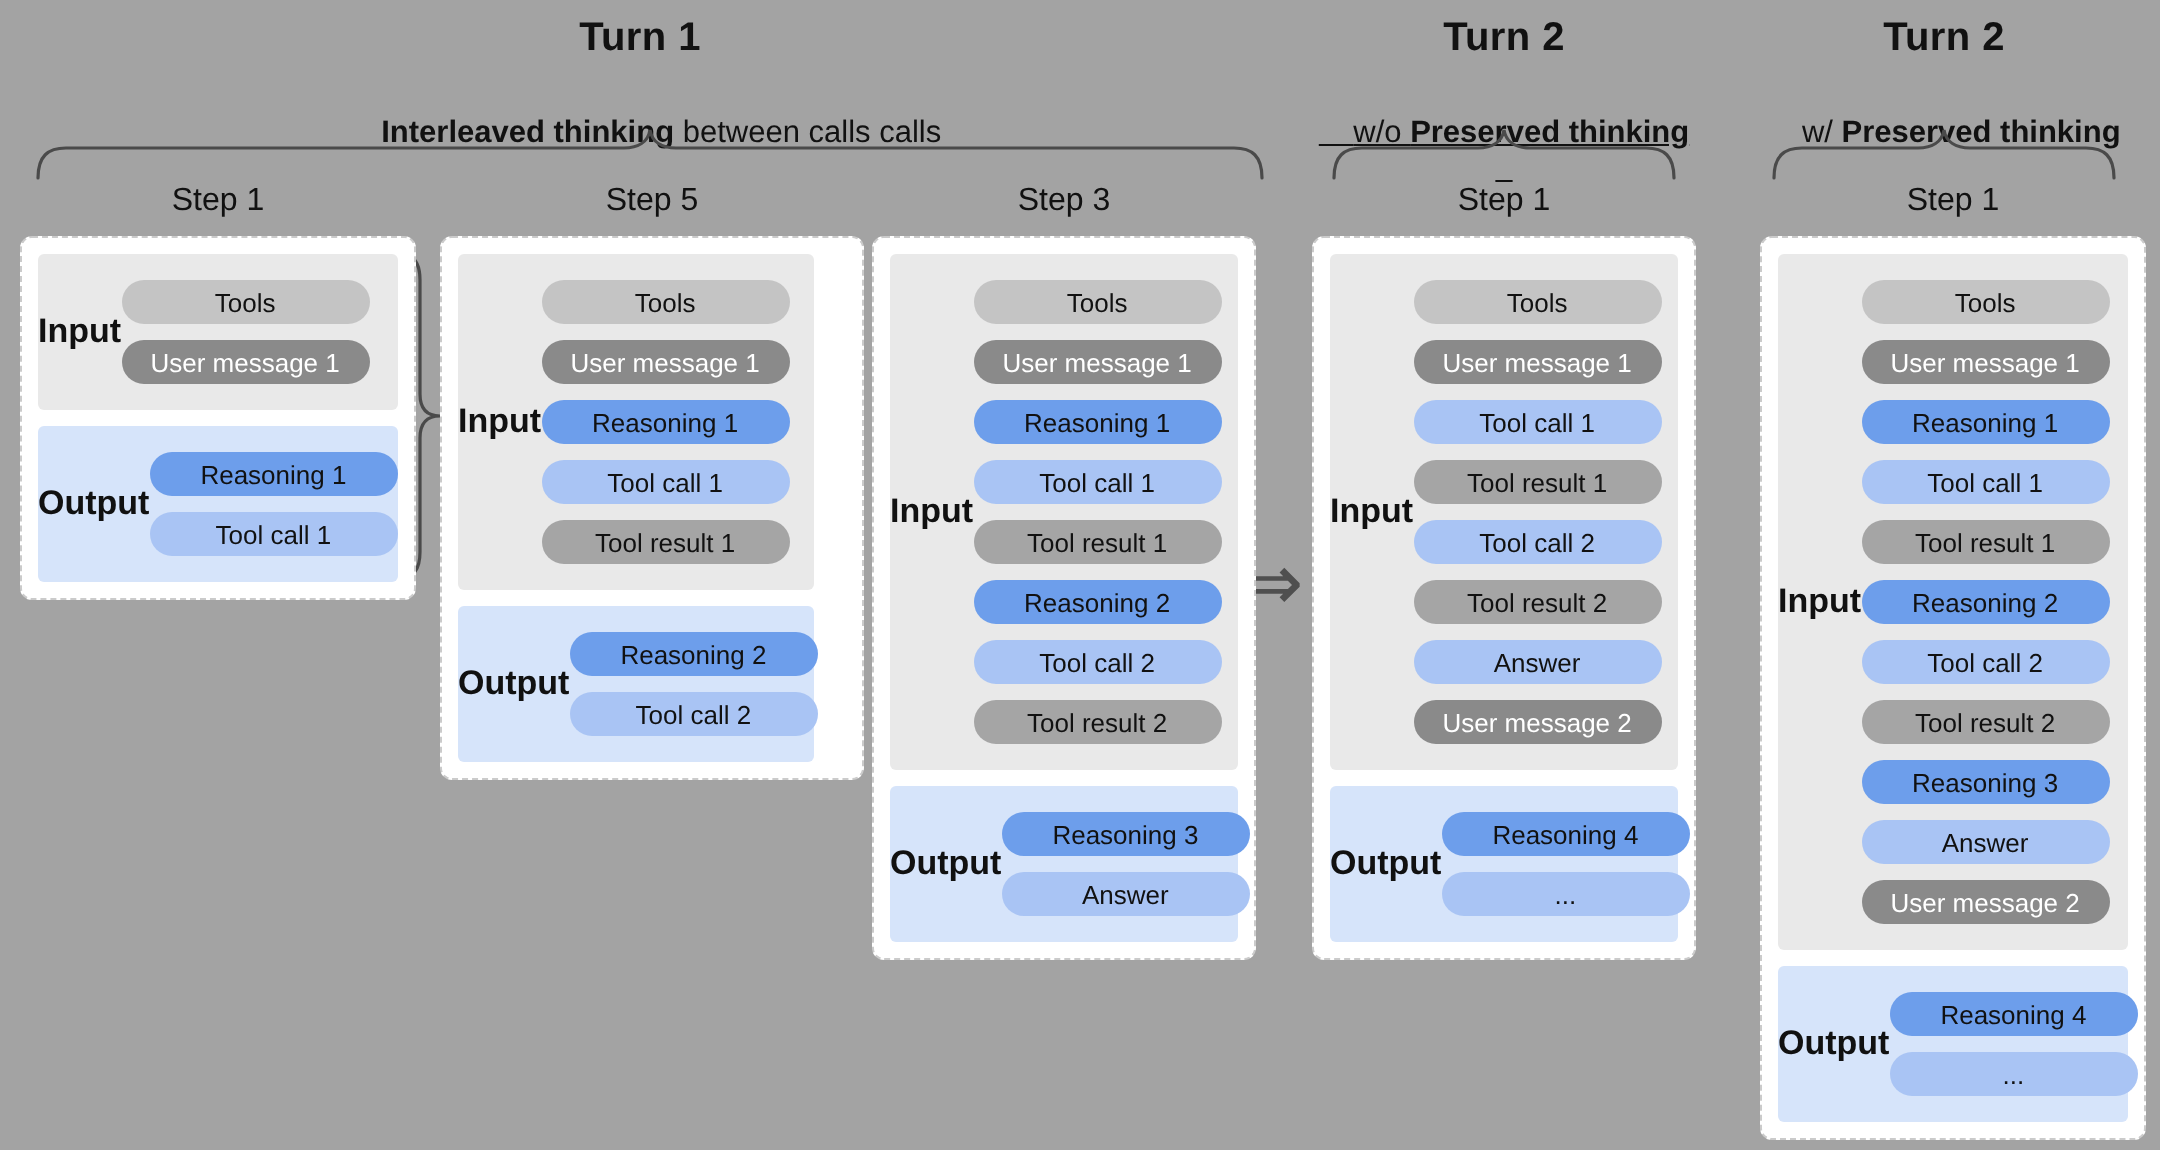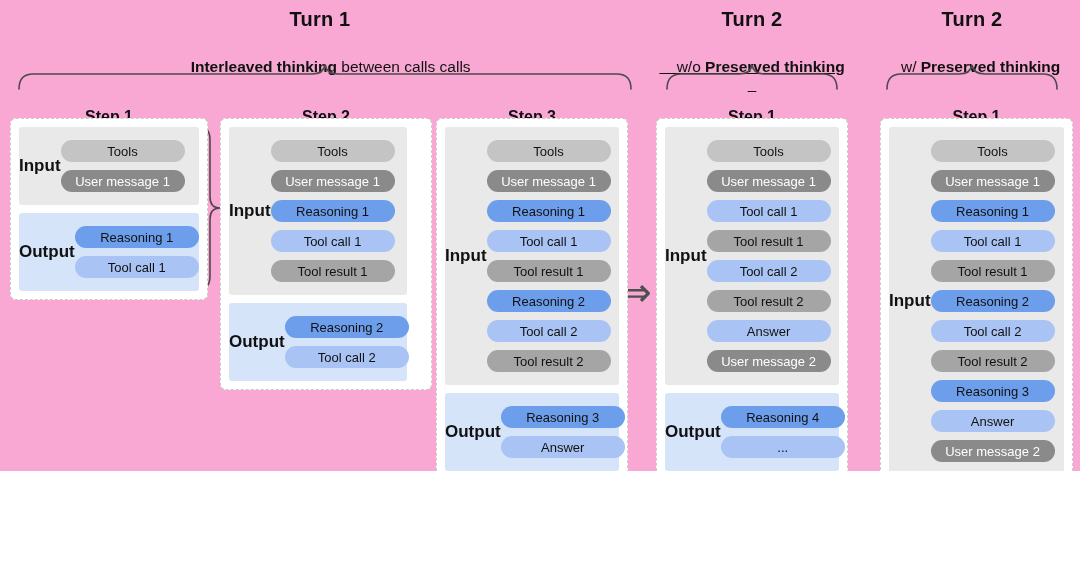--- a/index.html
+++ b/index.html
@@ -1,23 +1,23 @@
 <!DOCTYPE html>
 <html><head>
 <meta charset="utf-8">
 <style>
   html,body{margin:0;padding:0;background:#ffffff;}
   .canvas{
-    position:relative;width:1080px;height:471px;background:#f9a8d4;
+    position:relative;width:1080px;height:575px;background:#a3a3a3;
     font-family:"Liberation Sans",sans-serif;color:#111;overflow:hidden;
   }
   .title{position:absolute;font-size:20px;font-weight:bold;text-align:center;letter-spacing:.2px;}
   .subtitle{position:absolute;font-size:15.5px;text-align:center;white-space:pre;}
   .subtitle b{font-weight:bold;}
-  .step-label{position:absolute;top:92px;font-size:16px;font-weight:bold;text-align:center;margin-top:16px;}
+  .step-label{position:absolute;top:92px;font-size:16px;font-weight:normal;text-align:center;}
   .column{
     position:absolute;top:118px;box-sizing:border-box;background:#fff;
     border:1.5px dashed #cbcbcb;border-radius:6px;
     display:flex;flex-direction:column;gap:8px;padding:8px;
   }
   .iobox{display:flex;align-items:center;border-radius:3px;box-sizing:border-box;padding:13px 0;}
   .iolabel{flex:1;text-align:center;font-weight:bold;font-size:17px;color:#111;}
   .pills{display:flex;flex-direction:column;gap:8px;margin-right:15px;}
   .pill{
     width:124px;height:22px;border-radius:11px;flex:0 0 auto;
@@ -78,21 +78,21 @@
         </div>
       </div>
       <div class="iobox output" style="background: rgb(214, 228, 250);">
         <div class="iolabel">Output</div>
         <div class="pills">
           <div class="pill" style="background: rgb(109, 158, 235); color: rgb(17, 17, 17);">Reasoning 1</div>
           <div class="pill" style="background: rgb(169, 196, 244); color: rgb(17, 17, 17);">Tool call 1</div>
         </div>
       </div>
     </div>
-    <div class="step-label" style="left: 220px; width: 212px;">Step 2</div>
+    <div class="step-label" style="left: 220px; width: 212px;">Step 5</div>
     <div class="column" style="left: 220px; width: 212px;">
       <div class="iobox input" style="background: rgb(233, 233, 233); margin-right: 16px;">
         <div class="iolabel">Input</div>
         <div class="pills">
           <div class="pill" style="background: rgb(196, 196, 196); color: rgb(17, 17, 17);">Tools</div>
           <div class="pill" style="background: rgb(138, 138, 138); color: rgb(255, 255, 255);">User message 1</div>
           <div class="pill" style="background: rgb(109, 158, 235); color: rgb(17, 17, 17);">Reasoning 1</div>
           <div class="pill" style="background: rgb(169, 196, 244); color: rgb(17, 17, 17);">Tool call 1</div>
           <div class="pill" style="background: rgb(165, 165, 165); color: rgb(17, 17, 17);">Tool result 1</div>
         </div>

